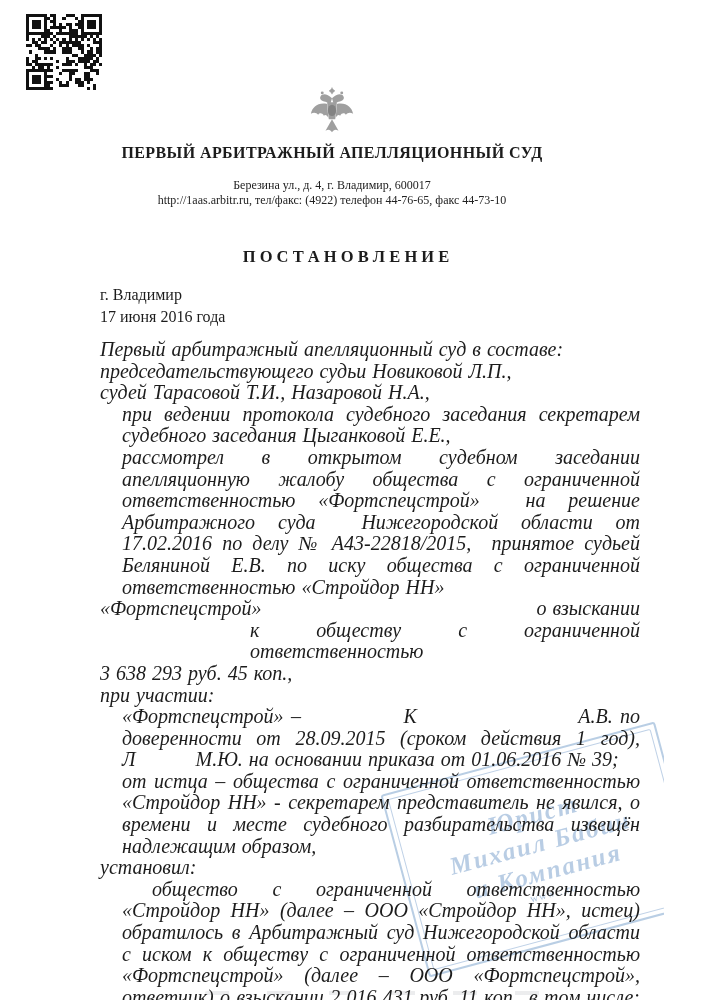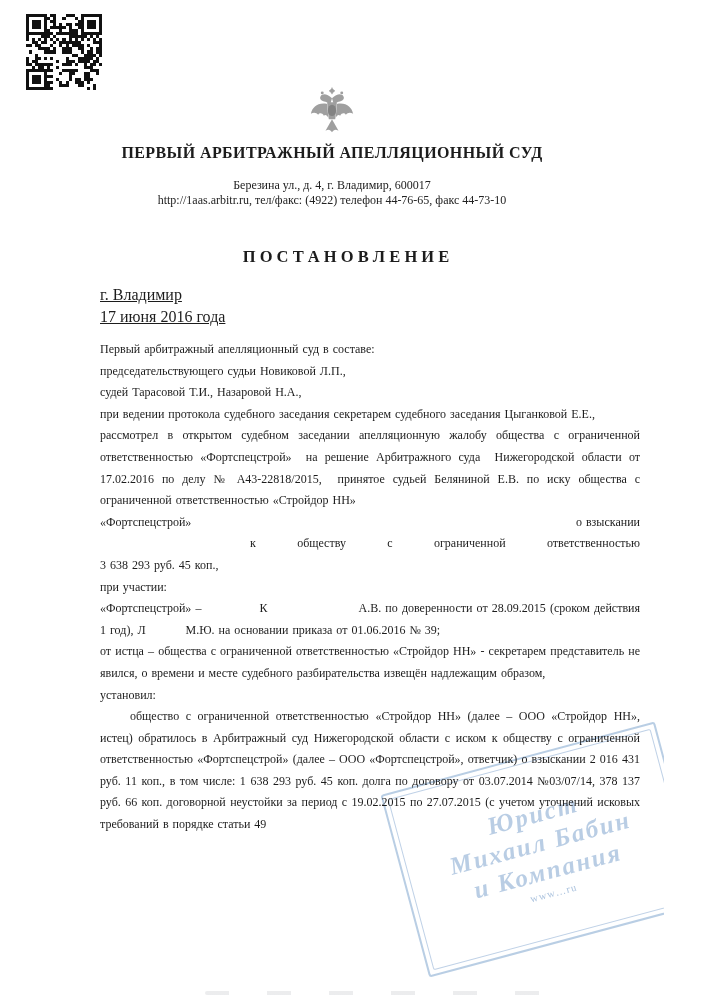--- a/index.html
+++ b/index.html
@@ -13,26 +13,26 @@
   .emblem{position:absolute; left:50%; top:84px; transform:translateX(-50%); width:52px; height:56px; opacity:.85;}
   
   .court-name{position:absolute; left:0; top:144px; width:100%; text-align:center;
     font-weight:bold; font-size:16px; letter-spacing:.4px;}
   .addr{position:absolute; left:0; top:178px; width:100%; text-align:center;
     font-size:12px; line-height:15px; color:#222;}
   
   .doc-title{position:absolute; left:0; top:247px; width:100%; text-align:center;
     font-weight:bold; font-size:16.5px;margin-left:14px;}
   
-  .meta{position:absolute; left:100px; top:284px; width:540px; font-size:16px; line-height:21.6px;text-decoration:underline;}
+  .meta{position:absolute; left:100px; top:284px; width:540px; font-size:16px; line-height:21.6px;}
   .meta .row{display:flex; justify-content:flex-start;}
   
   .body-text{position:absolute; left:100px; top:339px; width:540px; z-index:2;}
-  .bl{margin:0; font-size:12px; line-height:21.6px; text-align:left; word-spacing:1px;}
-  .justify{text-align:justify;}
+  .bl{margin:0; font-size:20px; line-height:21.6px; text-align:left; word-spacing:1px;font-style:italic;}
+  .justify{text-align:justify;margin-left:22px;}
   .force-justify{text-align:justify; text-align-last:justify;}
   .indent-justify{margin-left:150px; text-align:justify; text-align-last:justify;}
   .split{display:flex; justify-content:space-between;}
   .indent-first{text-indent:30px;}
   
   .stamp{
     position:absolute; left:400px; top:755px; width:280px; height:185px;
     transform:rotate(-15deg); z-index:1;
     border:2px solid rgba(148,179,214,.65); border-radius:3px;
     display:flex; flex-direction:column; align-items:center; justify-content:center;

